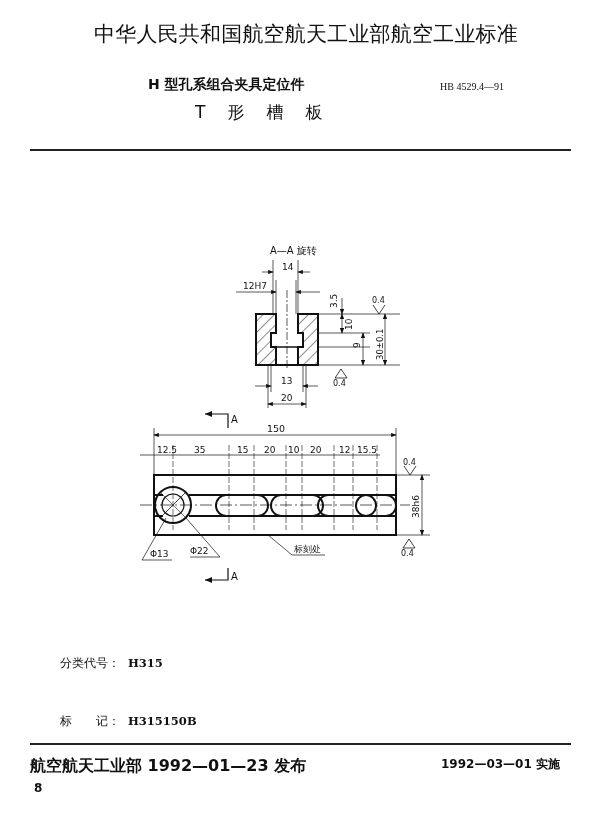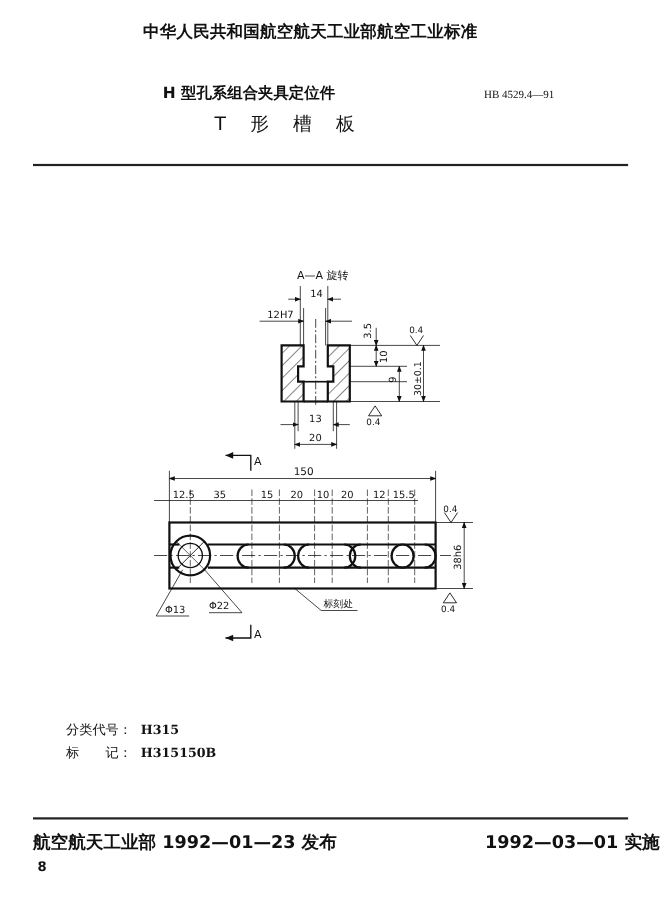--- a/index.html
+++ b/index.html
@@ -1,31 +1,31 @@
 <!DOCTYPE html>
 <html><head>
 <meta charset="utf-8">
 <style>
   html, body { margin: 0; padding: 0; }
   body {
     width: 600px; height: 822px; background: #ffffff; position: relative; overflow: hidden;
     font-family: "DejaVu Sans", sans-serif; color: #111;
   }
   .abs { position: absolute; }
-  .org { left: 94px; top: 20px; font-size: 15px; font-weight: bold; letter-spacing: 0.2px; white-space: nowrap; margin-left: 36px; }
+  .org { left: 94px; top: 20px; font-size: 21px; font-weight: normal; letter-spacing: 0.2px; white-space: nowrap; }
   .title1 { left: 148px; top: 76px; font-size: 14px; font-weight: bold; white-space: nowrap; }
   .title2 { left: 195px; top: 101px; font-size: 17px; font-weight: normal; white-space: nowrap; word-spacing: 14px; }
   .title2 span { margin-right: 22px; }
   .std-code { left: 440px; top: 81px; font-size: 10px; font-family: Liberation Serif, serif; white-space: nowrap; }
   .rule { left: 30px; width: 541px; height: 2px; background: #222; }
   .meta { left: 60px; font-size: 12px; white-space: nowrap; }
   .meta .k { display: inline-block; width: 68px; }
   .meta .v { font-family: "DejaVu Serif", serif; font-weight: bold; font-size: 11.5px; }
   .foot-left { left: 30px; top: 756px; font-size: 16px; font-weight: bold; white-space: nowrap; }
-  .foot-right { left: 441px; top: 756px; font-size: 16px; font-weight: bold; white-space: nowrap; }
+  .foot-right { left: 441px; top: 756px; font-size: 12px; font-weight: bold; white-space: nowrap; }
   .page-no { left: 34px; top: 781px; font-size: 12px; font-weight: bold; }
   svg text { font-family: "DejaVu Sans", sans-serif; fill: #111; }
 </style>
 </head>
 <body>
 
 <div class="abs org">中华人民共和国航空航天工业部航空工业标准</div>
 <div class="abs title1">H 型孔系组合夹具定位件</div>
 <div class="abs title2">
   <span>T</span><span>形</span><span>槽</span><span>板</span>
@@ -170,20 +170,20 @@
     <text x="190" y="554" font-size="9">Φ22</text>
 
     <path d="M268,535 L292,555 L325,555" fill="none" stroke="#111" stroke-width="0.7"></path>
     <text x="294" y="552" font-size="9">标刻处</text>
   </g>
 </svg>
 
 <div class="abs meta" style="top:655px">
   <span class="k">分类代号：</span><span class="v">H315</span>
 </div>
-<div class="abs meta" style="top:676px">
+<div class="abs meta" style="top:713px">
   <span class="k">标　　记：</span><span class="v">H315150B</span>
 </div>
 
 <div class="abs rule" style="top:743px"></div>
 <div class="abs foot-left">航空航天工业部 1992—01—23 发布</div>
 <div class="abs foot-right">1992—03—01 实施</div>
 <div class="abs page-no">8</div>
 
 </body></html>

